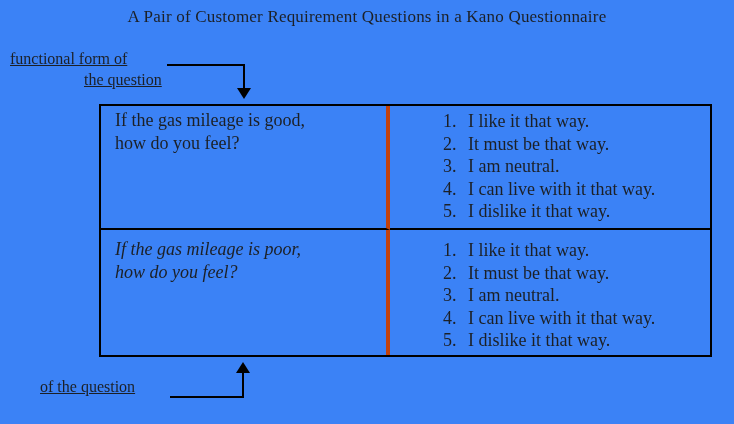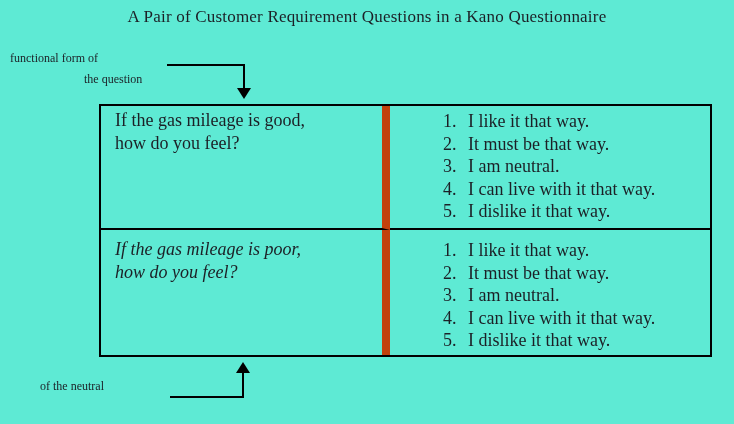--- a/index.html
+++ b/index.html
@@ -4,39 +4,40 @@
 <style>
   html, body {
     margin: 0;
     padding: 0;
     background: #ffffff;
   }
   #canvas {
     position: relative;
     width: 734px;
     height: 424px;
-    background: #5eead4;
+    background: #3b82f6;
     font-family: "Liberation Serif", "DejaVu Serif", serif;
     color: #1c2026;
     overflow: hidden;
   }
   .title {
     position: absolute;
     left: 0;
     top: 7px;
     width: 100%;
     text-align: center;
     font-size: 17px;
     letter-spacing: 0.2px;
   }
   .annot {
     position: absolute;
-    font-size: 12px;
+    font-size: 16px;
     line-height: 21px;
     white-space: nowrap;
+    text-decoration: underline;
   }
   .annot-func { left: 10px; top: 48px; }
   .annot-func .line2 { margin-left: 74px; }
   .annot-dysf { left: 8px; top: 376px; }
   .annot-dysf .line2 { margin-left: 32px; }
 
   svg.connectors {
     position: absolute;
     left: 0;
     top: 0;
@@ -56,21 +57,21 @@
     display: grid;
     grid-template-columns: 289px 1fr;
     grid-template-rows: 124px 1fr;
     font-size: 18px;
   }
   .cell {
     box-sizing: border-box;
     overflow: hidden;
   }
   .cell.q {
-    border-right: 8px solid #c2410c;
+    border-right: 4px solid #c2410c;
     padding: 3px 9px 0 14px;
     line-height: 23px;
   }
   .row1 { border-bottom: 2px solid #000000; }
   .cell.a { padding: 4px 0 0 53px; }
   .row2.cell.q { padding-top: 8px; font-style: italic; }
   .row2.cell.a { padding-top: 9px; }
   .opt {
     display: flex;
     line-height: 22.5px;
@@ -87,21 +88,21 @@
 <div id="canvas">
 
   <div class="title">A Pair of Customer Requirement Questions in a Kano Questionnaire</div>
 
   <div class="annot annot-func">
     <div class="line1">functional form of</div>
     <div class="line2">the question</div>
   </div>
 
   <div class="annot annot-dysf">
-    <div class="line2">of the neutral</div>
+    <div class="line2">of the question</div>
   </div>
 
   <svg class="connectors" viewBox="0 0 734 424" xmlns="http://www.w3.org/2000/svg">
     <g>
       <polyline points="167,65 244,65 244,89" fill="none" stroke="#000000" stroke-width="2"></polyline>
       <polygon points="237,88 251,88 244,99" fill="#000000"></polygon>
     </g>
     <g>
       <polyline points="170,397 243,397 243,372" fill="none" stroke="#000000" stroke-width="2"></polyline>
       <polygon points="236,373 250,373 243,362" fill="#000000"></polygon>

